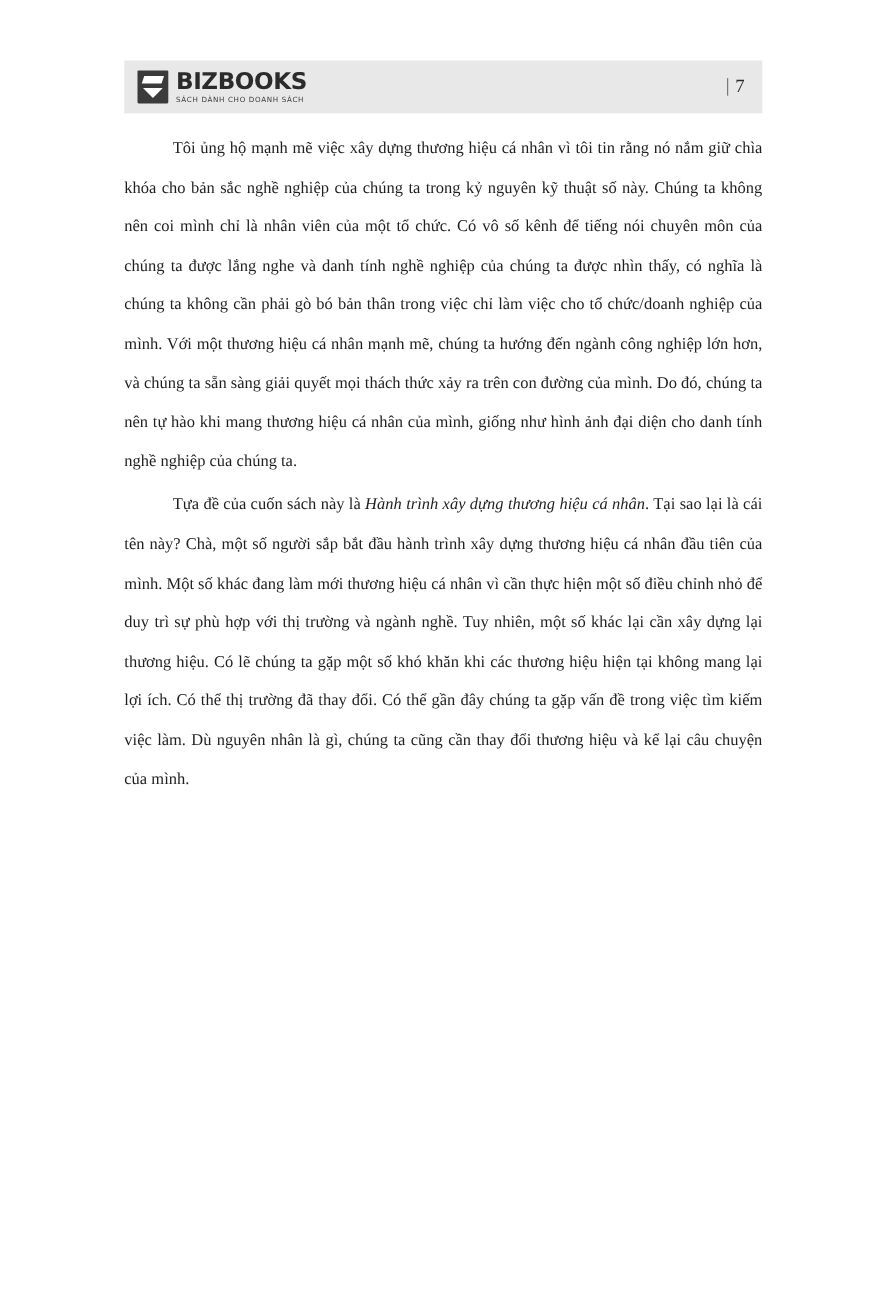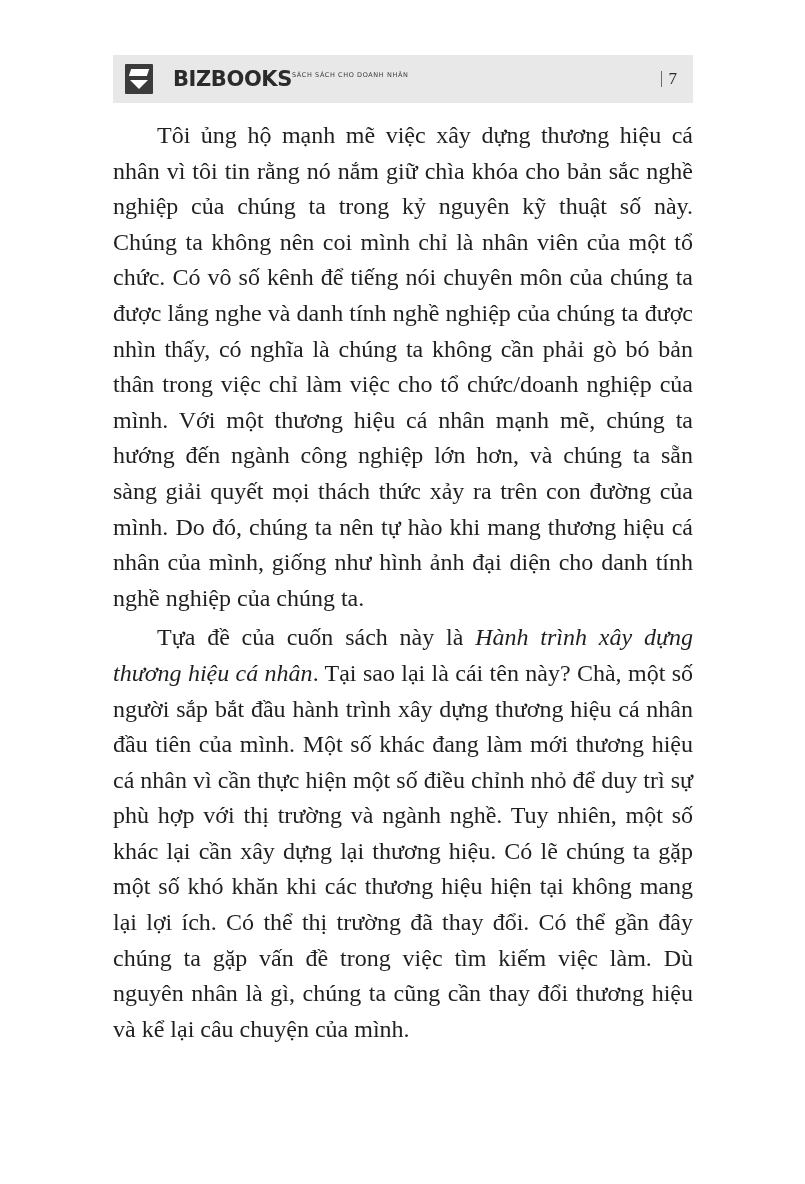--- a/index.html
+++ b/index.html
@@ -69,24 +69,23 @@
     left: 5px;
     top: 16px;
     width: 18px;
     height: 9px;
     background: #ffffff;
     clip-path: polygon(0 0, 100% 0, 50% 100%);
   }
 
   .brand-text {
     display: flex;
-    flex-direction: row;
+    flex-direction: column;
     justify-content: flex-end;
     line-height: 1;
-    margin-left: 13px;
   }
   .brand-name {
     font-family: "DejaVu Sans", sans-serif;
     font-weight: bold;
     font-size: 21px;
     letter-spacing: -0.4px;
     color: #2b2b2b;
   }
   .brand-tagline {
     font-family: "DejaVu Sans", sans-serif;
@@ -114,21 +113,21 @@
   
   .content {
     position: absolute;
     left: 113px;
     top: 118px;
     width: 580px;
   }
 
   .content p {
     margin: 0;
-    font-size: 24px;
+    font-size: 15px;
     line-height: 35.6px;
     text-align: justify;
     text-justify: inter-word;
     text-indent: 44px;
     color: #1f1f1f;
     hyphens: none;
   }
   .content p + p {
     margin-top: 4px;
   }
@@ -139,21 +138,21 @@
 </head>
 <body>
 
 <div class="page">
 
   <div class="header">
     <div class="brand">
       <div class="brand-mark"></div>
       <div class="brand-text">
         <span class="brand-name">BIZBOOKS</span>
-        <span class="brand-tagline">SÁCH SÁCH CHO DOANH NHÂN</span>
+        <span class="brand-tagline">SÁCH DÀNH CHO DOANH SÁCH</span>
       </div>
     </div>
     <div class="folio">
       <span class="folio-rule"></span>
       <span>7</span>
     </div>
   </div>
 
   <div class="content">
     <p>Tôi ủng hộ mạnh mẽ việc xây dựng thương hiệu cá nhân vì tôi tin rằng nó nắm giữ chìa khóa cho bản sắc nghề nghiệp của chúng ta trong kỷ nguyên kỹ thuật số này. Chúng ta không nên coi mình chỉ là nhân viên của một tổ chức. Có vô số kênh để tiếng nói chuyên môn của chúng ta được lắng nghe và danh tính nghề nghiệp của chúng ta được nhìn thấy, có nghĩa là chúng ta không cần phải gò bó bản thân trong việc chỉ làm việc cho tổ chức/doanh nghiệp của mình. Với một thương hiệu cá nhân mạnh mẽ, chúng ta hướng đến ngành công nghiệp lớn hơn, và chúng ta sẵn sàng giải quyết mọi thách thức xảy ra trên con đường của mình. Do đó, chúng ta nên tự hào khi mang thương hiệu cá nhân của mình, giống như hình ảnh đại diện cho danh tính nghề nghiệp của chúng ta.</p>

